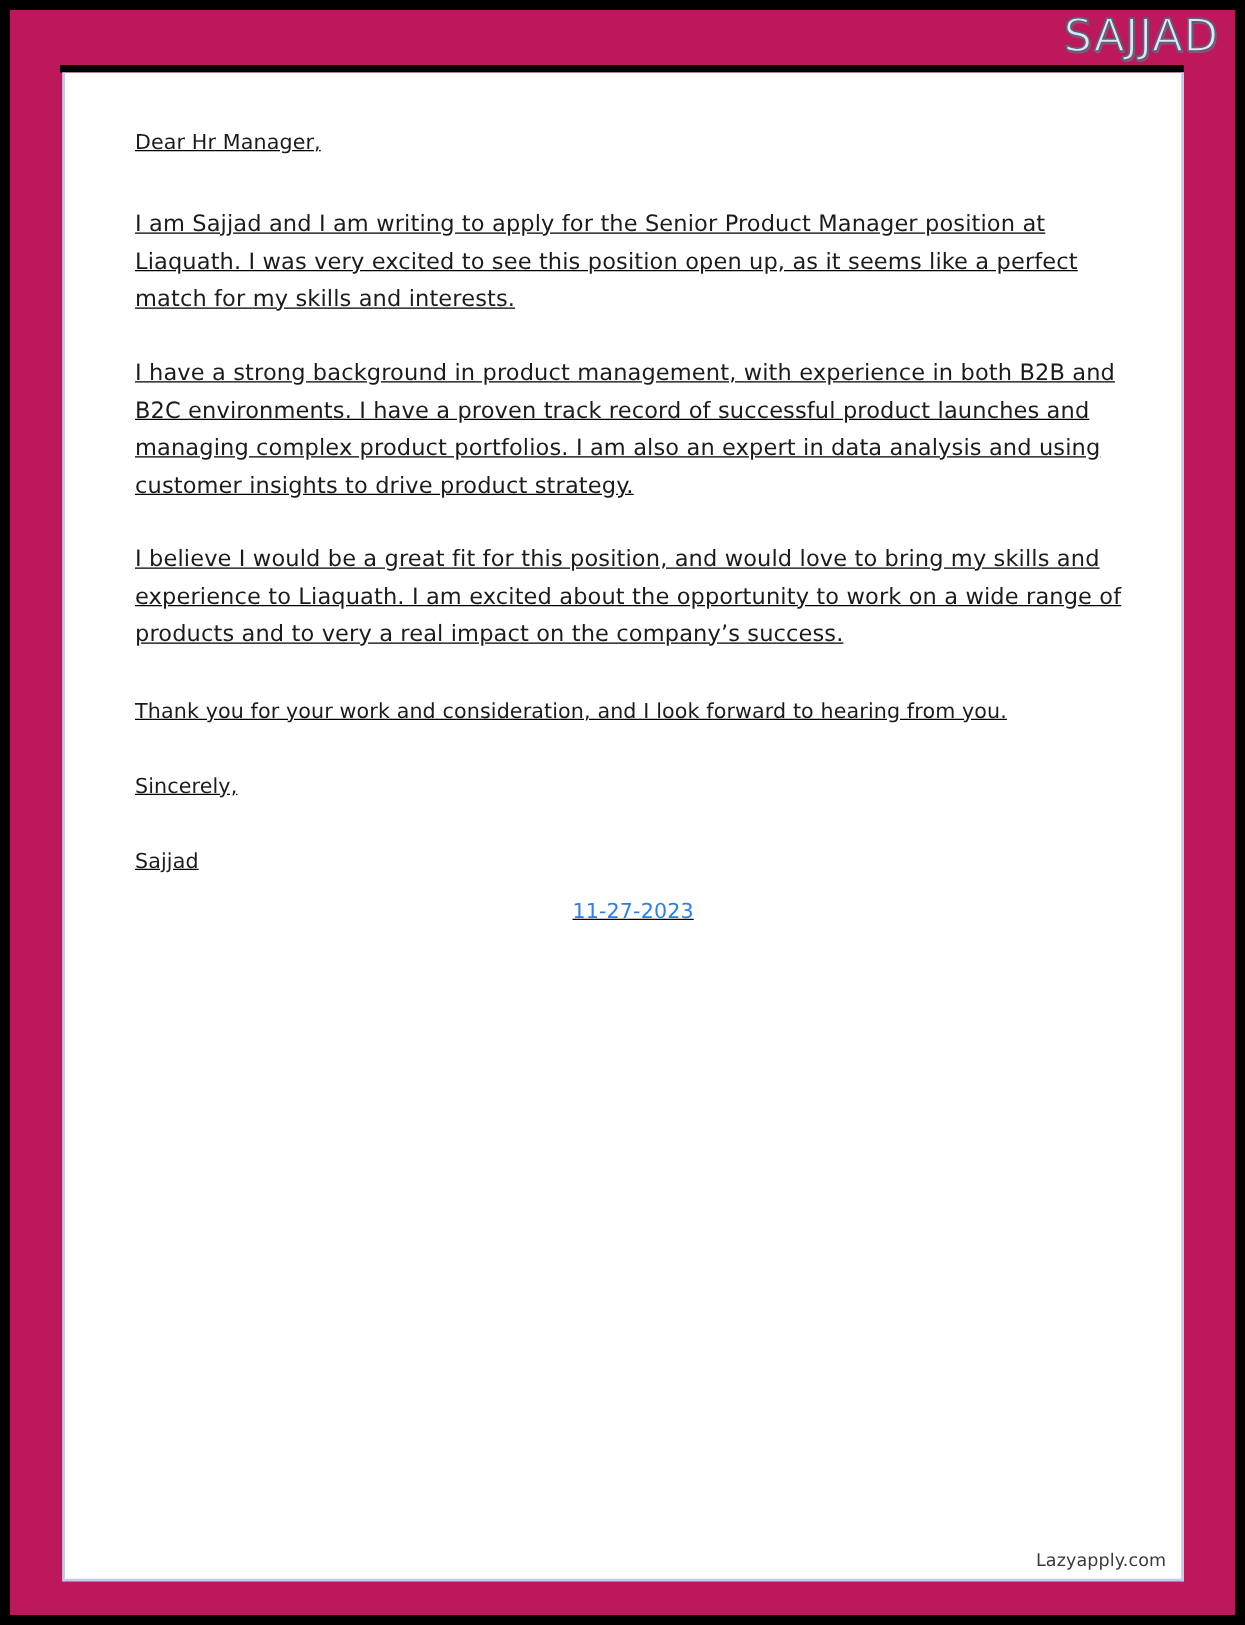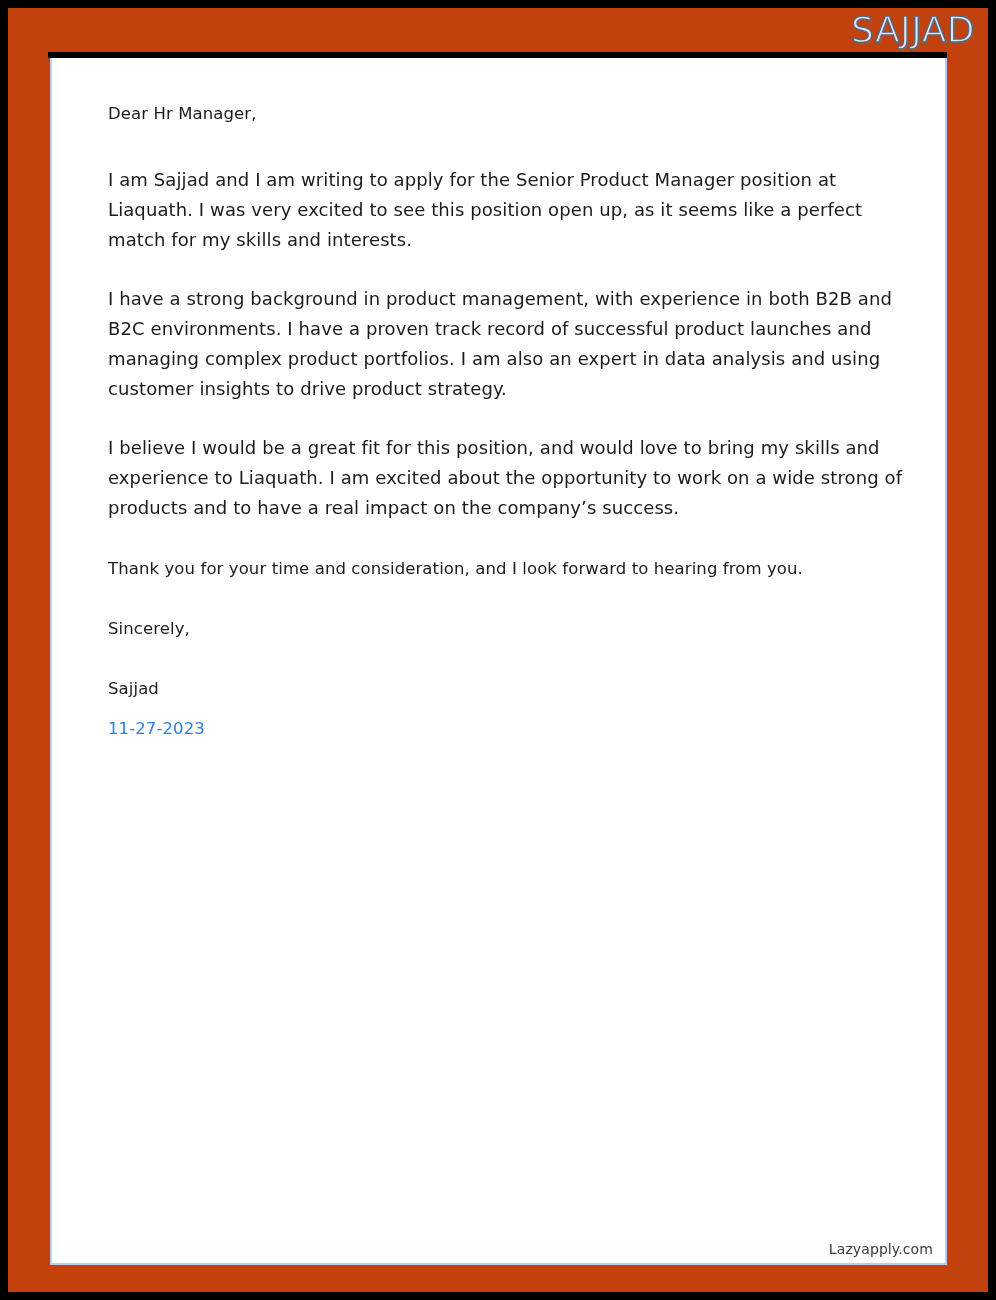--- a/index.html
+++ b/index.html
@@ -6,21 +6,21 @@
     margin: 0;
     padding: 0;
     background: #ffffff;
   }
 
   .screen {
     position: relative;
     width: 996px;
     height: 1300px;
     box-sizing: border-box;
-    background: #c2410c;
+    background: #be185d;
     border: 8px solid #000000;
     font-family: "DejaVu Sans", sans-serif;
     overflow: hidden;
   }
 
   
   .header-band {
     position: absolute;
     left: 0;
     top: 0;
@@ -70,20 +70,21 @@
     border-bottom: 2px solid #b8cdf0;
     box-sizing: border-box;
     overflow: hidden;
   }
 
   .page-inner {
     position: absolute;
     left: 56px;
     top: 44px;
     right: 40px;
+    text-decoration: underline;
   }
 
   .salutation {
     font-size: 16.5px;
     color: #1b1b1b;
     line-height: 1.5;
     margin: 0 0 38px 0;
     letter-spacing: 0.1px;
   }
 
@@ -115,20 +116,21 @@
     margin: 0 0 10px 0;
     letter-spacing: 0.1px;
   }
 
   .date-line {
     font-size: 16.5px;
     color: #2c7fe4;
     line-height: 30px;
     margin: 0;
     letter-spacing: 0.1px;
+    text-align: center;
   }
 
   
   .page-footer {
     position: absolute;
     right: 12px;
     bottom: 6px;
     font-size: 14px;
     color: #3a3a3a;
     letter-spacing: 0.1px;
@@ -147,23 +149,23 @@
 
   <div class="page">
     <div class="page-inner">
 
       <p class="salutation">Dear Hr Manager,</p>
 
       <p class="body-para">I am Sajjad and I am writing to apply for the Senior Product Manager position at Liaquath. I was very excited to see this position open up, as it seems like a perfect match for my skills and interests.</p>
 
       <p class="body-para">I have a strong background in product management, with experience in both B2B and B2C environments. I have a proven track record of successful product launches and managing complex product portfolios. I am also an expert in data analysis and using customer insights to drive product strategy.</p>
 
-      <p class="body-para tight">I believe I would be a great fit for this position, and would love to bring my skills and experience to Liaquath. I am excited about the opportunity to work on a wide strong of products and to have a real impact on the company’s success.</p>
+      <p class="body-para tight">I believe I would be a great fit for this position, and would love to bring my skills and experience to Liaquath. I am excited about the opportunity to work on a wide range of products and to very a real impact on the company’s success.</p>
 
-      <p class="closing">Thank you for your time and consideration, and I look forward to hearing from you.</p>
+      <p class="closing">Thank you for your work and consideration, and I look forward to hearing from you.</p>
 
       <p class="closing">Sincerely,</p>
 
       <p class="signature">Sajjad</p>
 
       <p class="date-line">11-27-2023</p>
 
     </div>
 
     <div class="page-footer">Lazyapply.com</div>

